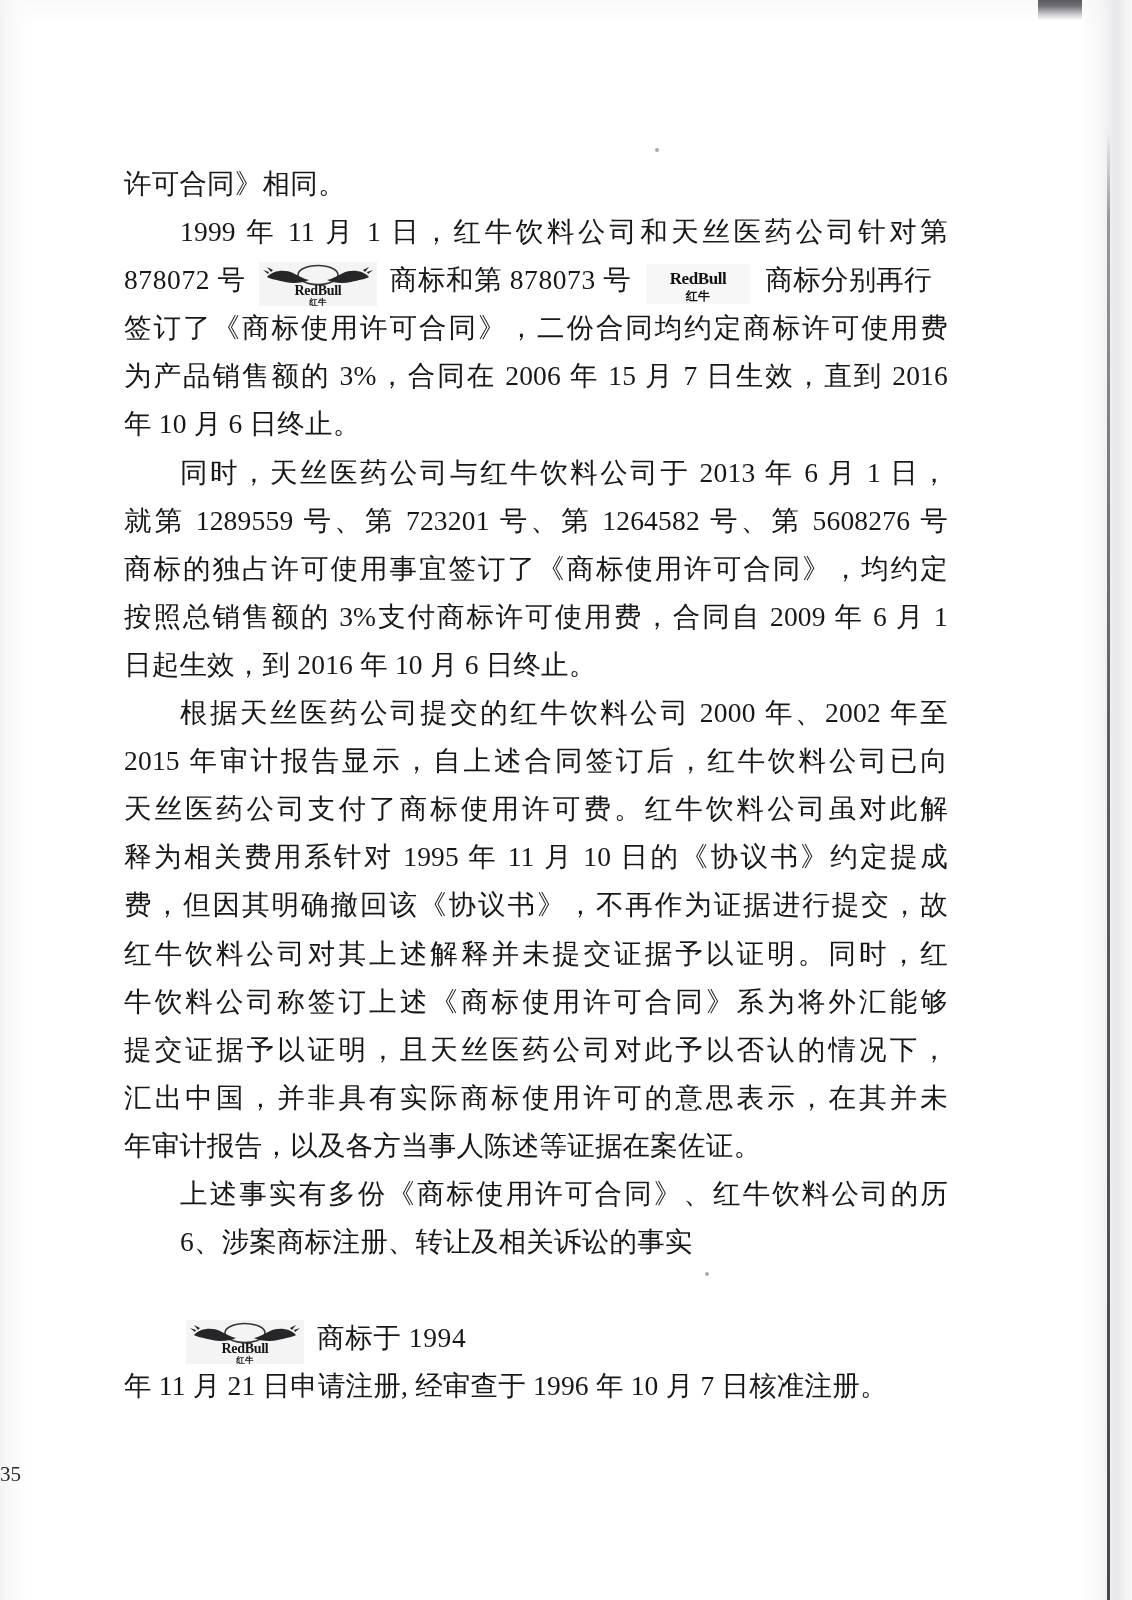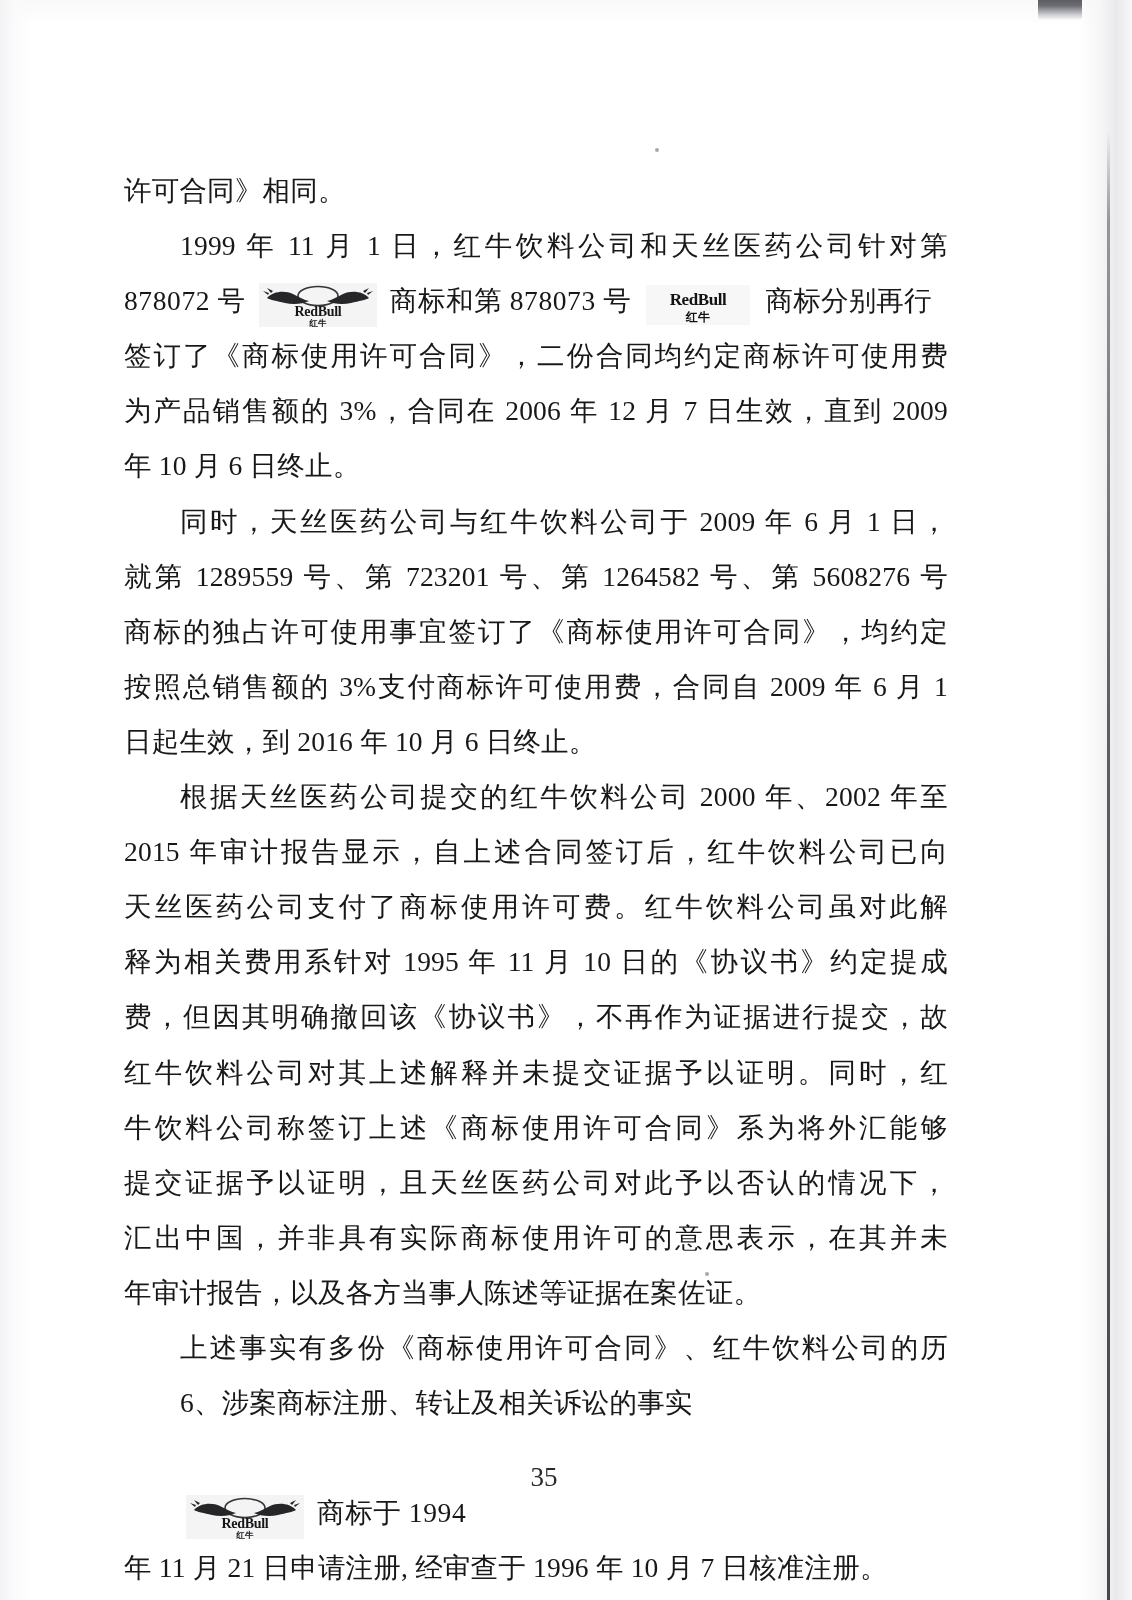--- a/index.html
+++ b/index.html
@@ -94,21 +94,20 @@
 
   .line {
     position: relative;
     height: 48.1px;
     line-height: 48.1px;
     white-space: nowrap;
     font-size: 27.5px;
     color: #1e1e20;
     letter-spacing: 0.2px;
     filter: contrast(1.06);
-    margin-top: 7px;
   }
   .line.indent { padding-left: 56px; }
   .line.just {
     white-space: normal;
     text-align: justify;
     text-align-last: justify;
   }
   .line.just.indent {
     text-indent: 0;
   }
@@ -137,22 +136,21 @@
     background: #f0f0f1;
   }
   .tm svg { display: block; width: 100%; height: 100%; }
 
   
   #page-number {
     position: absolute;
     left: 0;
     top: 1462px;
     width: 1088px;
-    text-align: center;
-    font-size: 27px;
+    font-size: 21px;
     color: #2a2a2c;
     font-family: "Liberation Serif", "DejaVu Serif", serif;
   }
 </style>
 </head>
 <body>
 
 <div id="page">
 
   <div class="scan-shadow-top"></div>
@@ -199,28 +197,28 @@
           <text x="52" y="36" text-anchor="middle" font-family="Liberation Sans, sans-serif" font-size="12" font-weight="bold" fill="#181819">红牛</text>
         </svg>
       </span>
       <span class="t">商标分别再行</span>
     </div>
 
     <div class="line just">
       <span class="t">签订了《商标使用许可合同》，二份合同均约定商标许可使用费</span>
     </div>
     <div class="line just">
-      <span class="t">为产品销售额的 3%，合同在 2006 年 12 月 7 日生效，直到 2009</span>
+      <span class="t">为产品销售额的 3%，合同在 2006 年 15 月 7 日生效，直到 2016</span>
     </div>
     <div class="line">
       <span class="t">年 10 月 6 日终止。</span>
     </div>
 
     <div class="line just indent">
-      <span class="t">同时，天丝医药公司与红牛饮料公司于 2009 年 6 月 1 日，</span>
+      <span class="t">同时，天丝医药公司与红牛饮料公司于 2013 年 6 月 1 日，</span>
     </div>
     <div class="line just">
       <span class="t">就第 1289559 号、第 723201 号、第 1264582 号、第 5608276 号</span>
     </div>
     <div class="line just">
       <span class="t">商标的独占许可使用事宜签订了《商标使用许可合同》，均约定</span>
     </div>
     <div class="line just">
       <span class="t">按照总销售额的 3%支付商标许可使用费，合同自 2009 年 6 月 1</span>
     </div>

